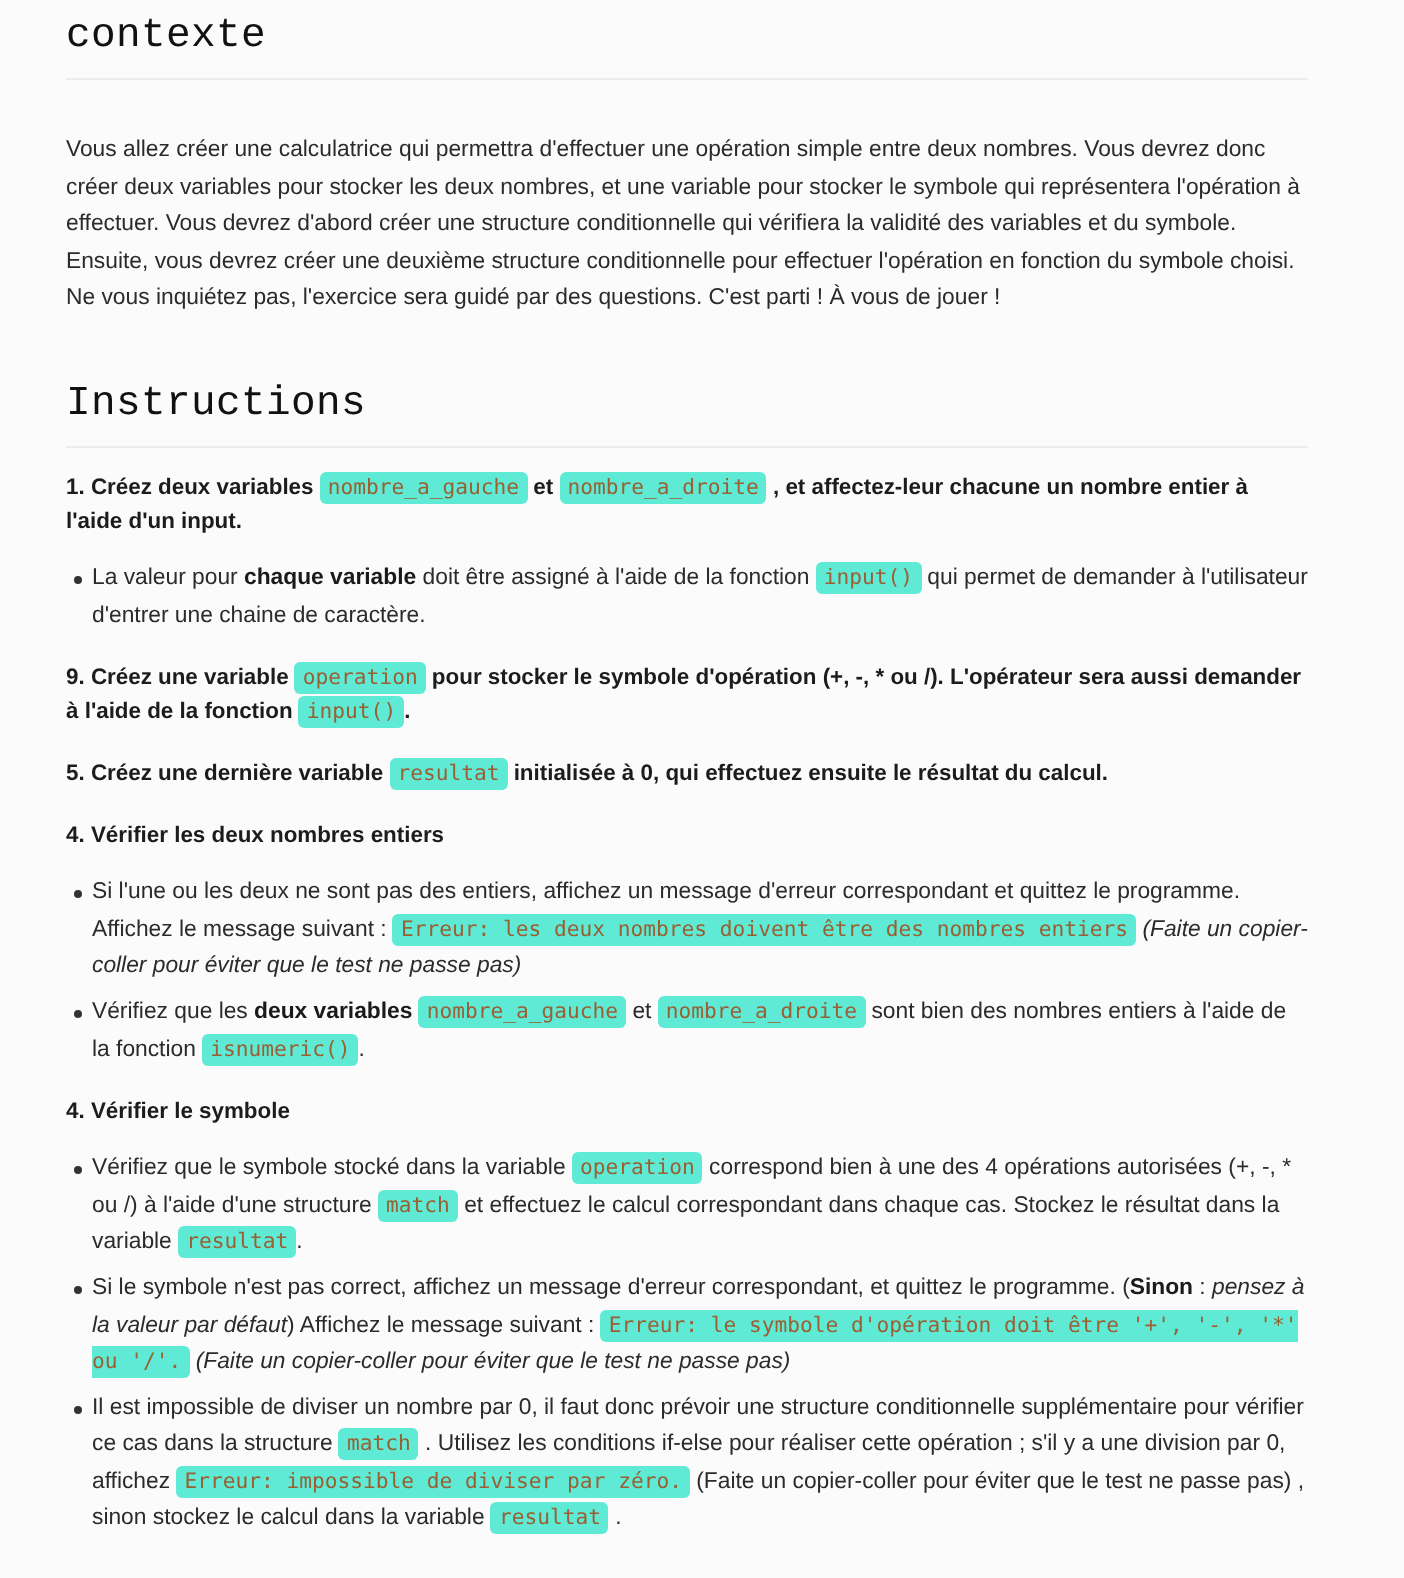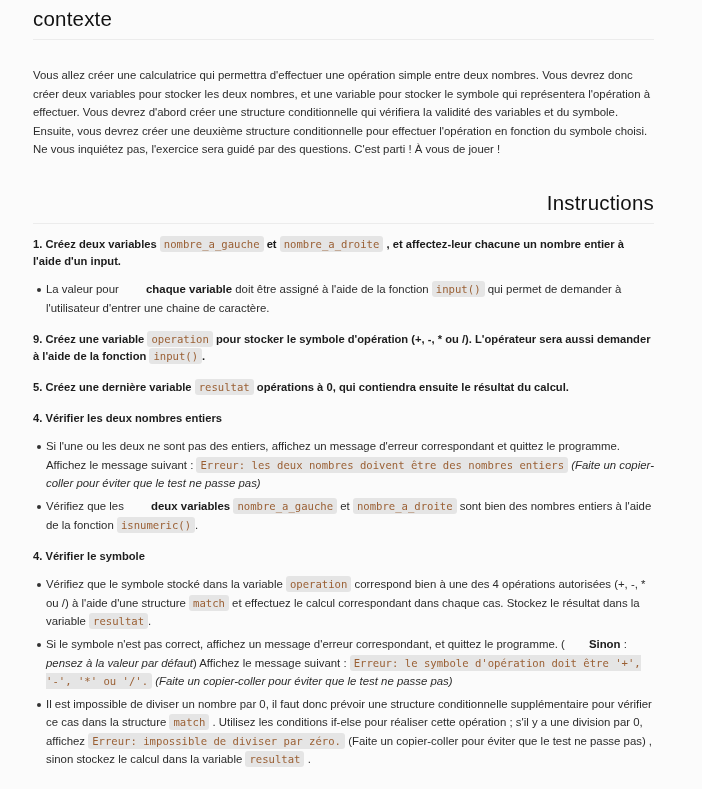--- a/index.html
+++ b/index.html
@@ -11,47 +11,47 @@
       color: #1f2328;
       font-family: "Liberation Sans", "DejaVu Sans", sans-serif;
       font-size: 11.4px;
       line-height: 19px;
     }
     .page { padding: 0 48px 0 33px; }
     h2 {
       margin: 0;
       font-weight: 500;
       color: #111;
-      font-family: Liberation Sans, sans-serif;
+      font-family: Liberation Mono, monospace;
       letter-spacing: 0.2px;
       padding-bottom: 7px;
       border-bottom: 1px solid #ececec;
     }
     h2.h-contexte { font-size: 20.5px; line-height: 26px; padding-top: 6px; }
-    h2.h-instructions { font-size: 20.5px; line-height: 26px; margin-top: 31px; text-align: right; }
+    h2.h-instructions { font-size: 20.5px; line-height: 26px; margin-top: 31px; }
     p { margin: 0; }
     .context-text { margin-top: 26px; color: #2b2b2b; line-height: 18.6px; }
     .step { margin-top: 14px; color: #1c1c1c; font-weight: 600; font-size: 11.2px; line-height: 17px; }
     .step.first { margin-top: 12px; }
     ul { margin: 10px 0 0 0; padding-left: 13px; list-style: none; }
     li { position: relative; padding-left: 0; margin-bottom: 4px; color: #2b2b2b; line-height: 18.6px; }
     li::before {
       content: "";
       position: absolute;
       left: -9px; top: 8px;
       width: 4px; height: 4px; border-radius: 50%;
       background: #333;
     }
-    b { font-weight: 700; color: #1a1a1a; margin-left: 24px; }
+    b { font-weight: 700; color: #1a1a1a; }
     i { font-style: italic; }
     code {
       font-family: "DejaVu Sans Mono", "Liberation Mono", monospace;
       font-size: 10.6px;
       color: #9a5f33;
-      background: #e5e5e5;
+      background: #5eead4;
       padding: 2px 4px;
       border-radius: 3px;
     }
     .step code { font-weight: 400; }
   </style>
 </head>
 <body>
 
 <div class="page">
 
@@ -60,21 +60,21 @@
 
   <h2 class="h-instructions">Instructions</h2>
 
   <p class="step first"><span>1. Créez deux variables </span><code>nombre_a_gauche</code><span> et </span><code>nombre_a_droite</code><span> , et affectez-leur chacune un nombre entier à l'aide d'un input.</span></p>
   <ul>
     <li><span>La valeur pour </span><b>chaque variable</b><span> doit être assigné à l'aide de la fonction </span><code>input()</code><span> qui permet de demander à l'utilisateur d'entrer une chaine de caractère.</span></li>
   </ul>
 
   <p class="step"><span>9. Créez une variable </span><code>operation</code><span> pour stocker le symbole d'opération (+, -, * ou /). L'opérateur sera aussi demander à l'aide de la fonction </span><code>input()</code><span>.</span></p>
 
-  <p class="step"><span>5. Créez une dernière variable </span><code>resultat</code><span> opérations à 0, qui contiendra ensuite le résultat du calcul.</span></p>
+  <p class="step"><span>5. Créez une dernière variable </span><code>resultat</code><span> initialisée à 0, qui effectuez ensuite le résultat du calcul.</span></p>
 
   <p class="step">4. Vérifier les deux nombres entiers</p>
   <ul>
     <li><span>Si l'une ou les deux ne sont pas des entiers, affichez un message d'erreur correspondant et quittez le programme. Affichez le message suivant : </span><code>Erreur: les deux nombres doivent être des nombres entiers</code><i> (Faite un copier-coller pour éviter que le test ne passe pas)</i></li>
     <li><span>Vérifiez que les </span><b>deux variables</b><span> </span><code>nombre_a_gauche</code><span> et </span><code>nombre_a_droite</code><span> sont bien des nombres entiers à l'aide de la fonction </span><code>isnumeric()</code><span>.</span></li>
   </ul>
 
   <p class="step">4. Vérifier le symbole</p>
   <ul>
     <li><span>Vérifiez que le symbole stocké dans la variable </span><code>operation</code><span> correspond bien à une des 4 opérations autorisées (+, -, * ou /) à l'aide d'une structure </span><code>match</code><span> et effectuez le calcul correspondant dans chaque cas. Stockez le résultat dans la variable </span><code>resultat</code><span>.</span></li>

